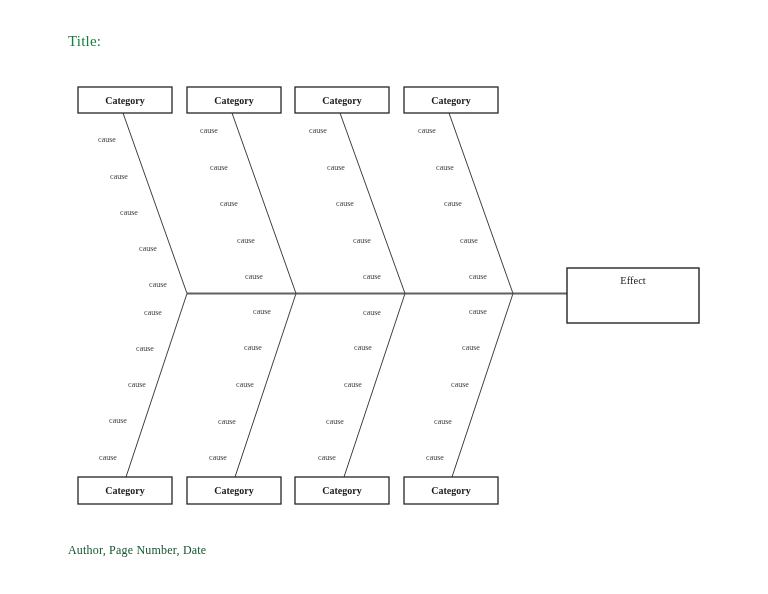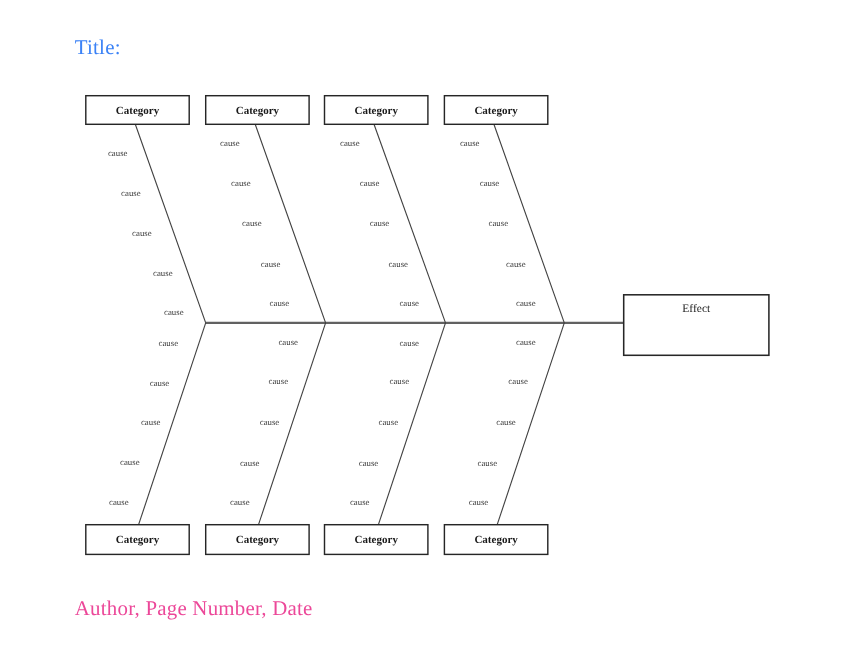--- a/index.html
+++ b/index.html
@@ -5,25 +5,25 @@
   html,body{margin:0;padding:0;background:#ffffff;}
   .page{
     position:relative;
     width:768px;height:594px;
     background:#ffffff;
     font-family:"Liberation Serif", serif;
     overflow:hidden;
   }
   .title-text{
     position:absolute;left:68px;top:33px;
-    font-size:19px;color:#3b82f6;letter-spacing:.2px;
+    font-size:15px;color:#15803d;letter-spacing:.2px;
   }
   .footer-text{
     position:absolute;left:68px;top:543px;
-    font-size:19px;color:#ec4899;letter-spacing:.2px;
+    font-size:12px;color:#14532d;letter-spacing:.2px;
   }
   svg{position:absolute;left:0;top:0;}
   .cat-label{font-family:"Liberation Serif",serif;font-weight:bold;font-size:10px;fill:#1b1b1b;}
   .cause-label{font-family:"Liberation Serif",serif;font-size:8px;fill:#3d3d3d;}
   .effect-label{font-family:"Liberation Serif",serif;font-size:10.5px;fill:#1b1b1b;}
 </style>
 </head>
 <body>
 
 <div class="page">

